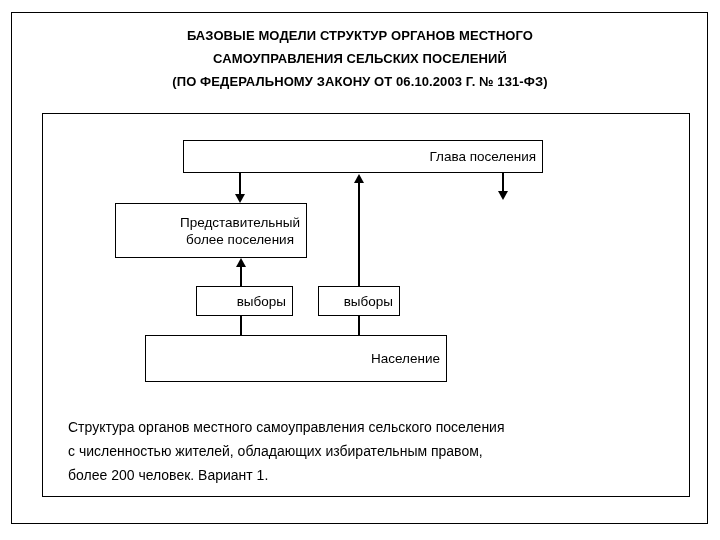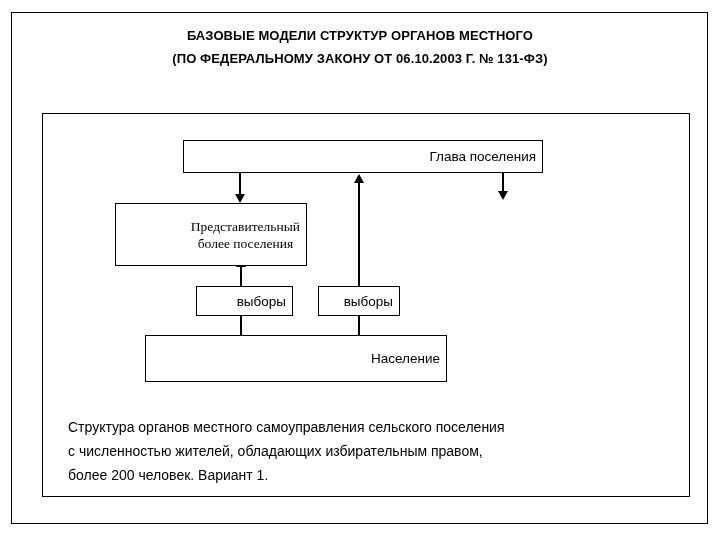--- a/index.html
+++ b/index.html
@@ -66,21 +66,21 @@
     text-align: center;
     color: #000000;
     font-size: 13.5px;
     line-height: 17px;
     z-index: 3;
   }
   #node-head {
     left: 183px; top: 140px; width: 360px; height: 33px;
   }
   #node-rep {
-    left: 115px; top: 203px; width: 192px; height: 63px; font-family: Liberation Serif, serif;
+    left: 115px; top: 203px; width: 192px; height: 55px;
   }
   #node-admin {
     left: 432px; top: 200px; width: 190px; height: 50px;
   }
   #node-elect-left {
     left: 196px; top: 286px; width: 97px; height: 30px;
   }
   #node-elect-right {
     left: 318px; top: 286px; width: 82px; height: 30px;
   }
@@ -129,20 +129,21 @@
 </style>
 </head>
 <body>
 
 <div id="slide">
 
   <div id="slide-frame"></div>
 
   <div id="title-block">
     <span class="tline">БАЗОВЫЕ МОДЕЛИ СТРУКТУР ОРГАНОВ МЕСТНОГО</span>
+    <span class="tline">САМОУПРАВЛЕНИЯ СЕЛЬСКИХ ПОСЕЛЕНИЙ</span>
     <span class="tline">(ПО ФЕДЕРАЛЬНОМУ ЗАКОНУ ОТ 06.10.2003 Г. № 131-ФЗ)</span>
   </div>
 
   <div id="diagram-frame"></div>
 
   <div class="conn vline" style="left:239px; top:173px; height:23px;"></div>
   <div class="arrowhead arrow-down" style="left:235px; top:194px;"></div>
 
   <div class="conn vline" style="left:502px; top:173px; height:19px;"></div>
   <div class="arrowhead arrow-down" style="left:498px; top:191px;"></div>

